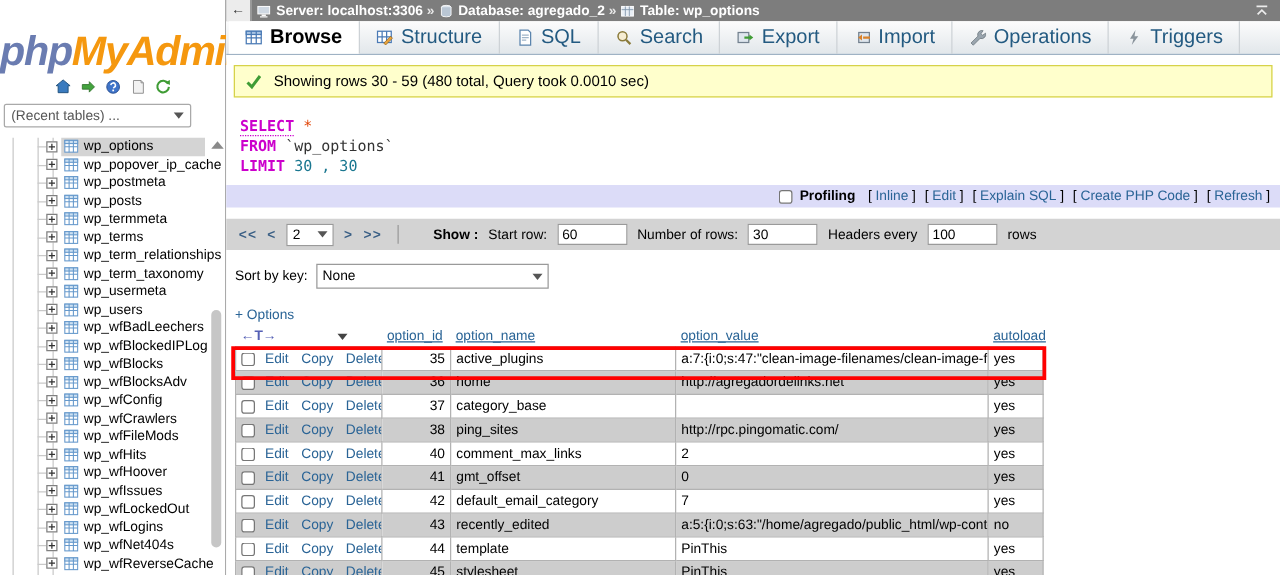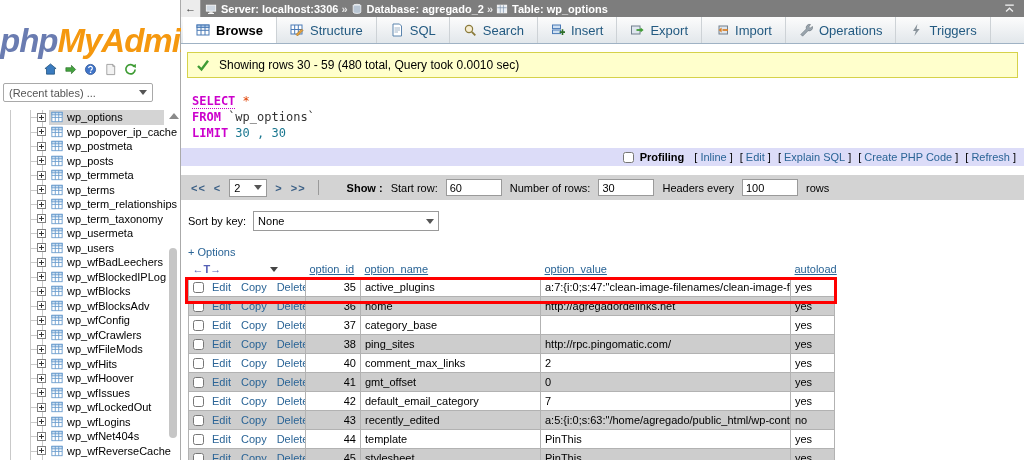--- a/index.html
+++ b/index.html
@@ -47,21 +47,21 @@
   .topbar { height:17px; background:#7d7d7d; color:#fff; font-size:11px; font-weight:bold;
     display:flex; align-items:center; gap:4px; }
   .back-btn { width:20px; height:17px; background:#ececec; color:#333; border-right:1px solid #9a9a9a;
     text-align:center; line-height:16px; font-weight:bold; flex:none; }
   .crumb-item { display:flex; align-items:center; gap:4px; }
   .crumb-sep { margin:0 3px; color:#e8e8e8; }
   .collapse-btn { margin-left:auto; margin-right:8px; }
 
   .tabbar { height:27px; background:linear-gradient(#fcfcfc,#e2e7eb); border-bottom:1px solid #9fb2c4;
     display:flex; align-items:stretch; padding-left:2px; }
-  .tab { display:flex; align-items:center; gap:6px; padding:0 13px; font-size:13px;
+  .tab { display:flex; align-items:center; gap:6px; padding:0 13px; font-size:16px;
     color:#235a81; border-right:1px solid #cdd2d6; cursor:pointer; }
   .tab.active { background:#fff; color:#000; font-weight:bold; }
 
   .flash { margin:8px 6px 0 6px; background:#ffffcc; border:1px solid #d6d24a;
     padding:5px 8px; font-size:12px; display:flex; align-items:center; gap:9px; }
 
   .sqlblock { margin:15px 0 0 11px; font-family:"DejaVu Sans Mono", monospace;
     font-size:12px; line-height:16px; }
   .kw { color:#cc00cc; font-weight:bold; }
   .kw.dotted { border-bottom:1px dotted #cc00cc; }
@@ -482,28 +482,20 @@
   </div>
       <div class="tab">
     <svg width="14" height="14" viewBox="0 0 14 14">
           <circle cx="6" cy="6" r="3.6" fill="#f6edd2" stroke="#8a7a3a" stroke-width="1.2"></circle>
           <path d="M8.8 8.8 L12.3 12.3" stroke="#8a7a3a" stroke-width="1.8"></path>
         </svg>
     <span>Search</span>
   </div>
       <div class="tab">
     <svg width="14" height="14" viewBox="0 0 14 14">
-          <rect x="1.5" y="2" width="8" height="3.6" fill="#cfe0f2" stroke="#4a7ab5"></rect>
-          <rect x="1.5" y="7" width="8" height="3.6" fill="#cfe0f2" stroke="#4a7ab5"></rect>
-          <path d="M11.5 6.2 V12 M8.6 9.1 H14" stroke="#2c6e28" stroke-width="1.6" fill="none"></path>
-        </svg>
-    <span>Insert</span>
-  </div>
-      <div class="tab">
-    <svg width="14" height="14" viewBox="0 0 14 14">
           <rect x="1.5" y="3" width="8.5" height="8" fill="#dfe6ee" stroke="#72808e"></rect>
           <path d="M6.5 7 H11" stroke="#3f9c35" stroke-width="1.8"></path>
           <path d="M10.5 4.6 L13.6 7 L10.5 9.4 Z" fill="#3f9c35"></path>
         </svg>
     <span>Export</span>
   </div>
       <div class="tab">
     <svg width="14" height="14" viewBox="0 0 14 14">
           <rect x="4" y="3" width="8.5" height="8" fill="#dfe6ee" stroke="#72808e"></rect>
           <path d="M13 7 H7.5" stroke="#d9822b" stroke-width="1.8"></path>

